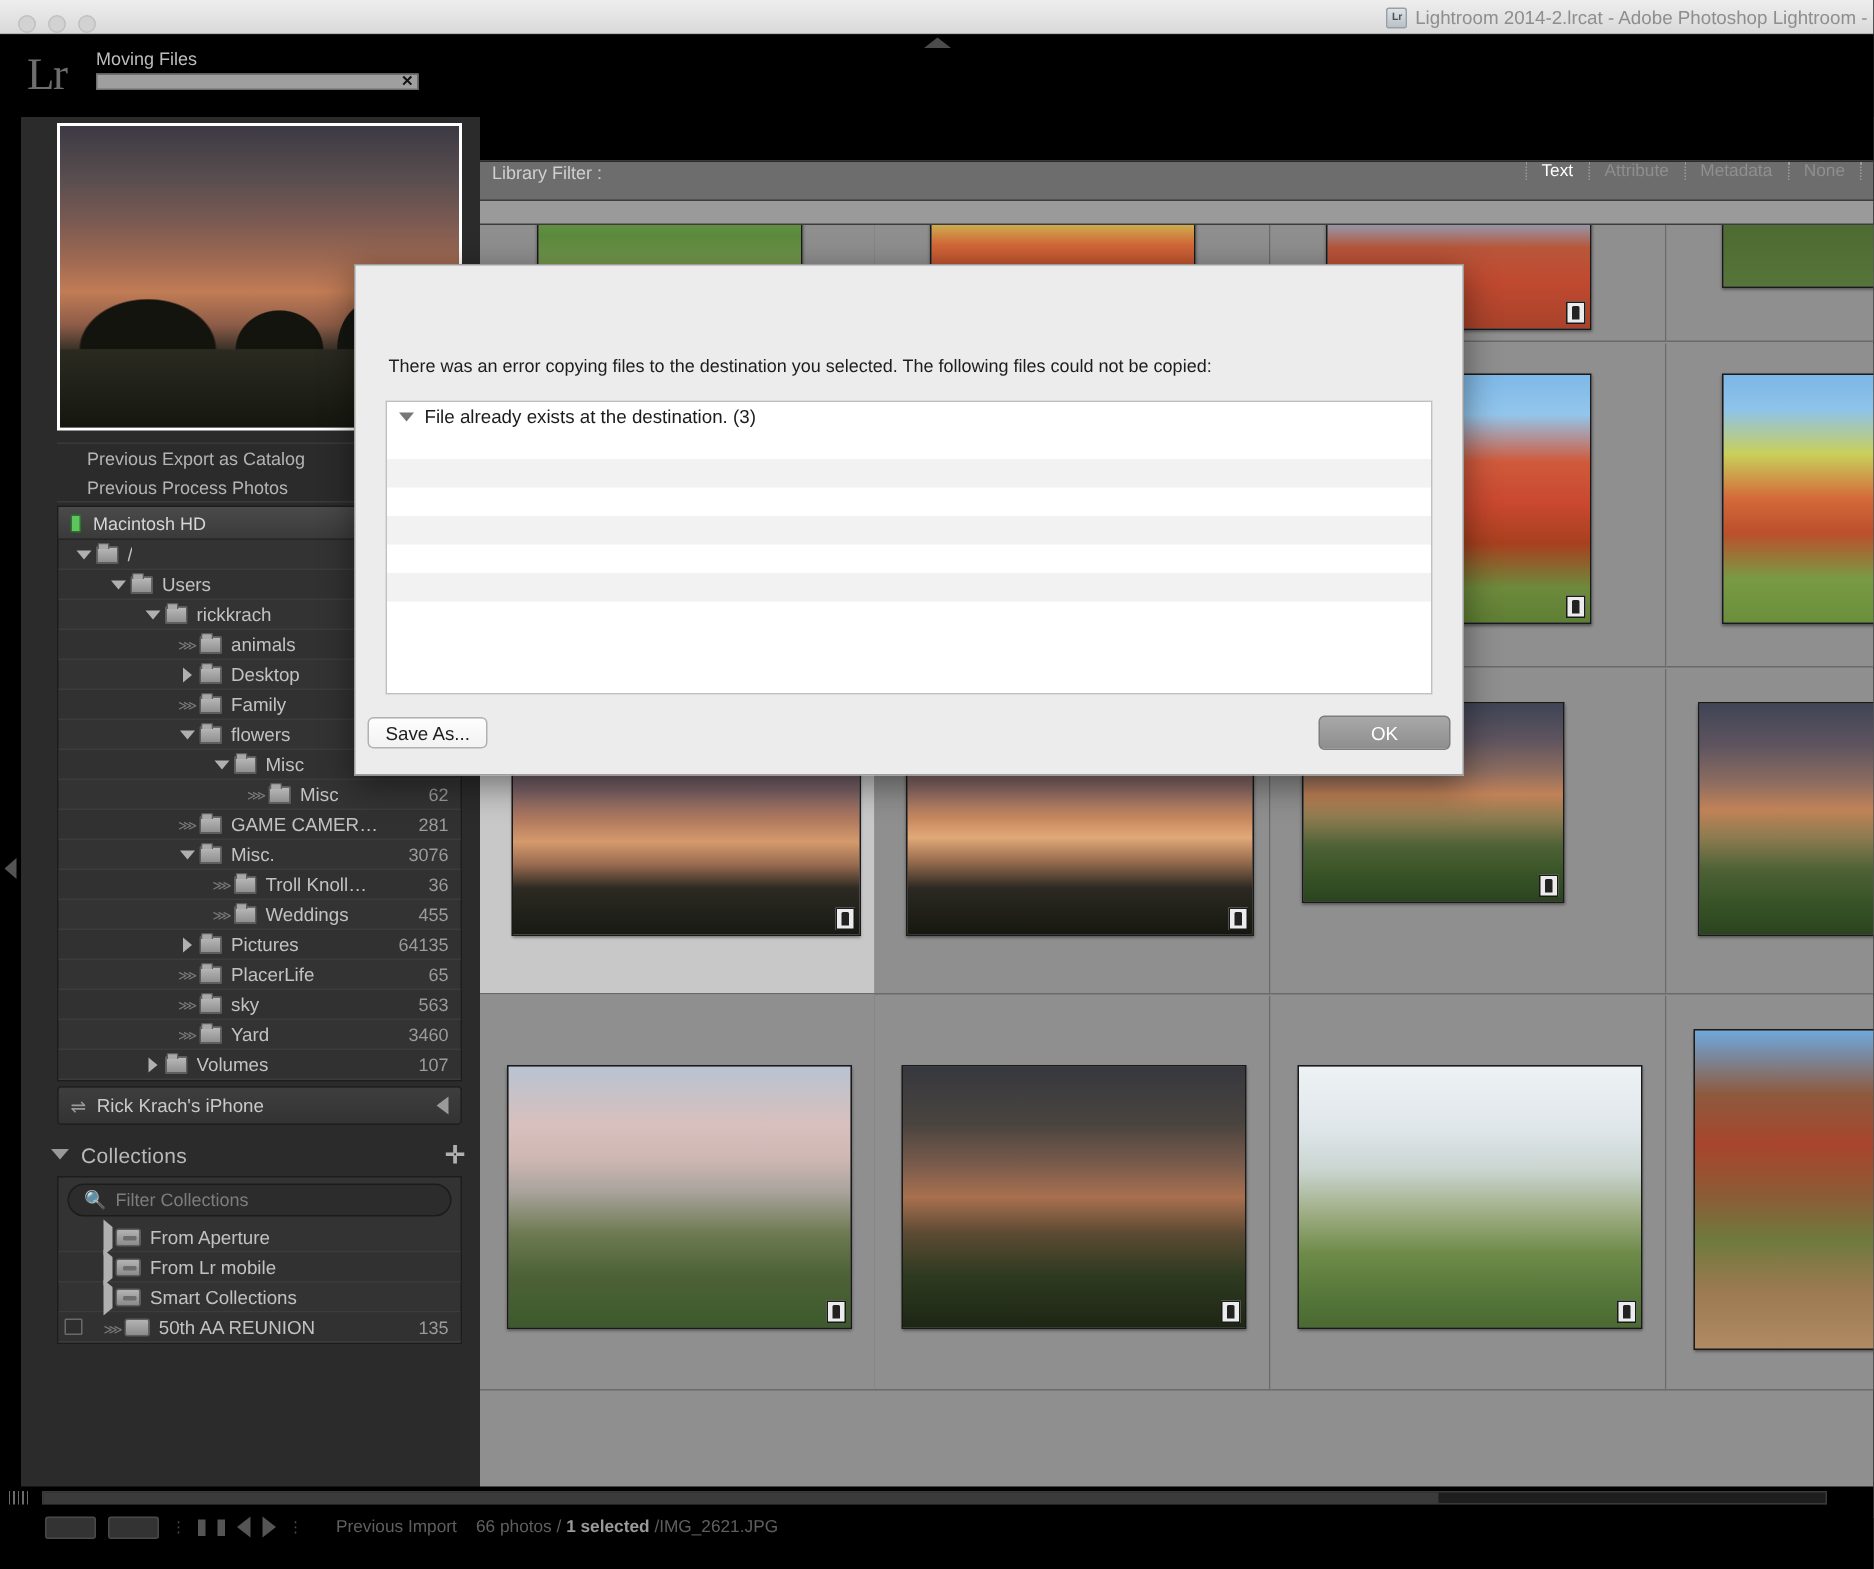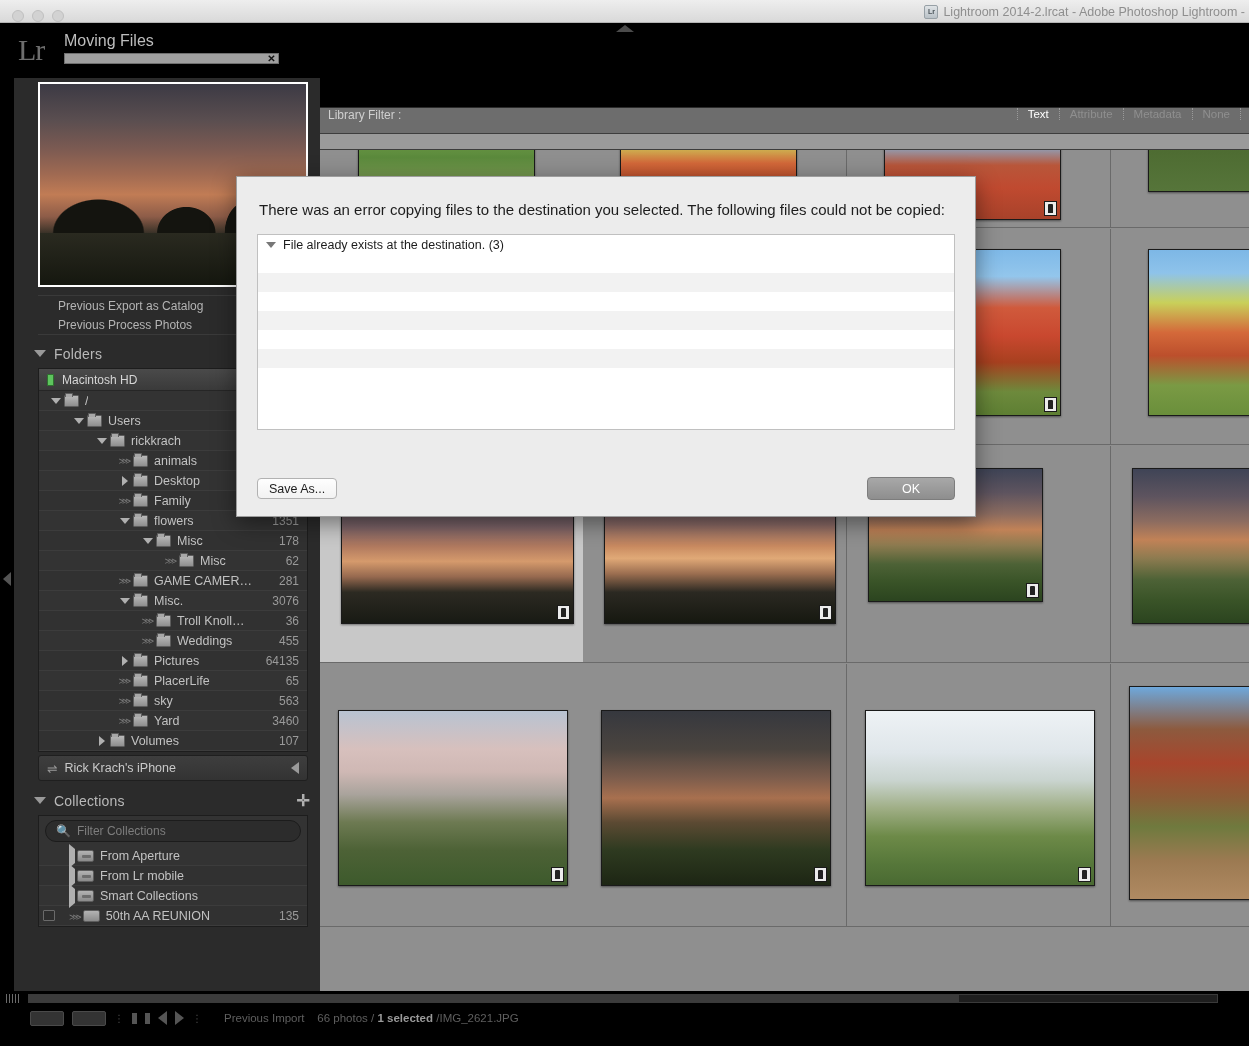--- a/index.html
+++ b/index.html
@@ -44,21 +44,21 @@
   #top-panel{
     position:absolute; left:0; top:0; width:1249px; height:55px;
     background:#000;
   }
   #lr-logo{
     position:absolute; left:18px; top:10px;
     font-size:30px; color:#6e6e6e; letter-spacing:-1px;
     font-family:"Liberation Serif", serif;
   }
   #progress-block{ position:absolute; left:64px; top:9px; width:220px; }
-  #progress-label{ font-size:16px;color:#bdbdbd; margin-bottom:3px;}
+  #progress-label{ font-size:12px;color:#bdbdbd; margin-bottom:3px;}
   #progress-track{
     position:relative; height:11px; width:215px;
     background:#9f9f9f; border:1px solid #6f6f6f;
   }
   #progress-cancel{
     position:absolute; right:1px; top:-1px; width:11px;height:11px;
     color:#111; font-size:10px; font-weight:bold; line-height:11px; text-align:center;
     cursor:pointer;
   }
   #top-collapse{
@@ -343,42 +343,42 @@
     display:flex; align-items:center; position:relative;
   }
   #dlg-traffic{ display:flex; gap:8px; margin-left:11px; }
   #dlg-traffic .tl{ background:#d4d4d4; border:1px solid #c2c2c2;}
   #dlg-traffic .tl.solid{ background:#9a9a9a; border-color:#8a8a8a;}
   #dlg-title{
     position:absolute; left:0; right:0; text-align:center;
     font-size:12.5px; color:#3c3c3c;
   }
   #dlg-message{
-    padding:24px 22px 0 22px; font-size:15px; color:#1d1d1d;
+    padding:24px 22px 0 22px; font-size:12px; color:#1d1d1d;margin-top:36px;
   }
   #dlg-listbox{
     margin:16px 20px 0 20px; height:196px;
     background:#fff; border:1px solid #c0c0c0;
     box-shadow:inset 0 0 0 1px #fff;
     overflow:hidden;
   }
   .lr-row{ height:19px; display:flex; align-items:center; font-size:12.5px; color:#1c1c1c;}
   .lr-row.alt{ background:#f2f2f2; }
   .lr-group{ padding-left:8px; gap:7px; }
   .lr-tri{ width:0;height:0;border-left:5px solid transparent;border-right:5px solid transparent;border-top:6px solid #777;}
   .lr-file{ padding-left:30px; gap:6px; }
   .doc-ico{
     width:11px;height:14px; background:#fff; border:1px solid #b3b3b3; border-radius:1px;
     position:relative; flex:0 0 11px;
   }
   .doc-ico:after{ content:""; position:absolute; right:-1px; top:-1px;
     border-width:0 0 4px 4px; border-style:solid; border-color:transparent transparent #fff #d6d6d6;}
   #dlg-buttons{
     position:absolute; left:0; bottom:0; width:100%; height:55px;
-    display:flex; align-items:center; padding:0 20px;
+    display:flex; align-items:center; padding:0 8px;
   }
   #save-as-btn{
     height:21px; padding:0 11px; border-radius:4px;
     background:linear-gradient(to bottom,#fefefe,#f2f2f2);
     border:1px solid #b2b2b2; font-size:12.5px; color:#1d1d1d;
     display:flex;align-items:center; cursor:pointer;
   }
   #ok-btn{
     margin-left:auto; width:88px; height:23px; border-radius:4px;
     background:linear-gradient(to bottom,#a8a8a8,#8e8e8e);
@@ -427,24 +427,20 @@
     <div id="navigator-img">
       <div class="treeline"></div>
       <div class="ground"></div>
     </div>
 
     <div class="prev-list">
       <div class="prev-item">Previous Export as Catalog</div>
       <div class="prev-item">Previous Process Photos</div>
     </div>
 
-    <div class="panel-header" style="margin-top:6px;">
-      <span class="tri"></span>
-      <span class="ptitle">Folders</span>
-    </div>
     <div id="folders-box">
       <div class="volume-row">
         <span class="vol-led"></span>
         <span>Macintosh HD</span>
       </div>
       <div id="folder-rows">
           <div class="f-row">
             <span style="flex:0 0 10px"></span>
             <span class="disc">
               <span class="tri-down"></span>

